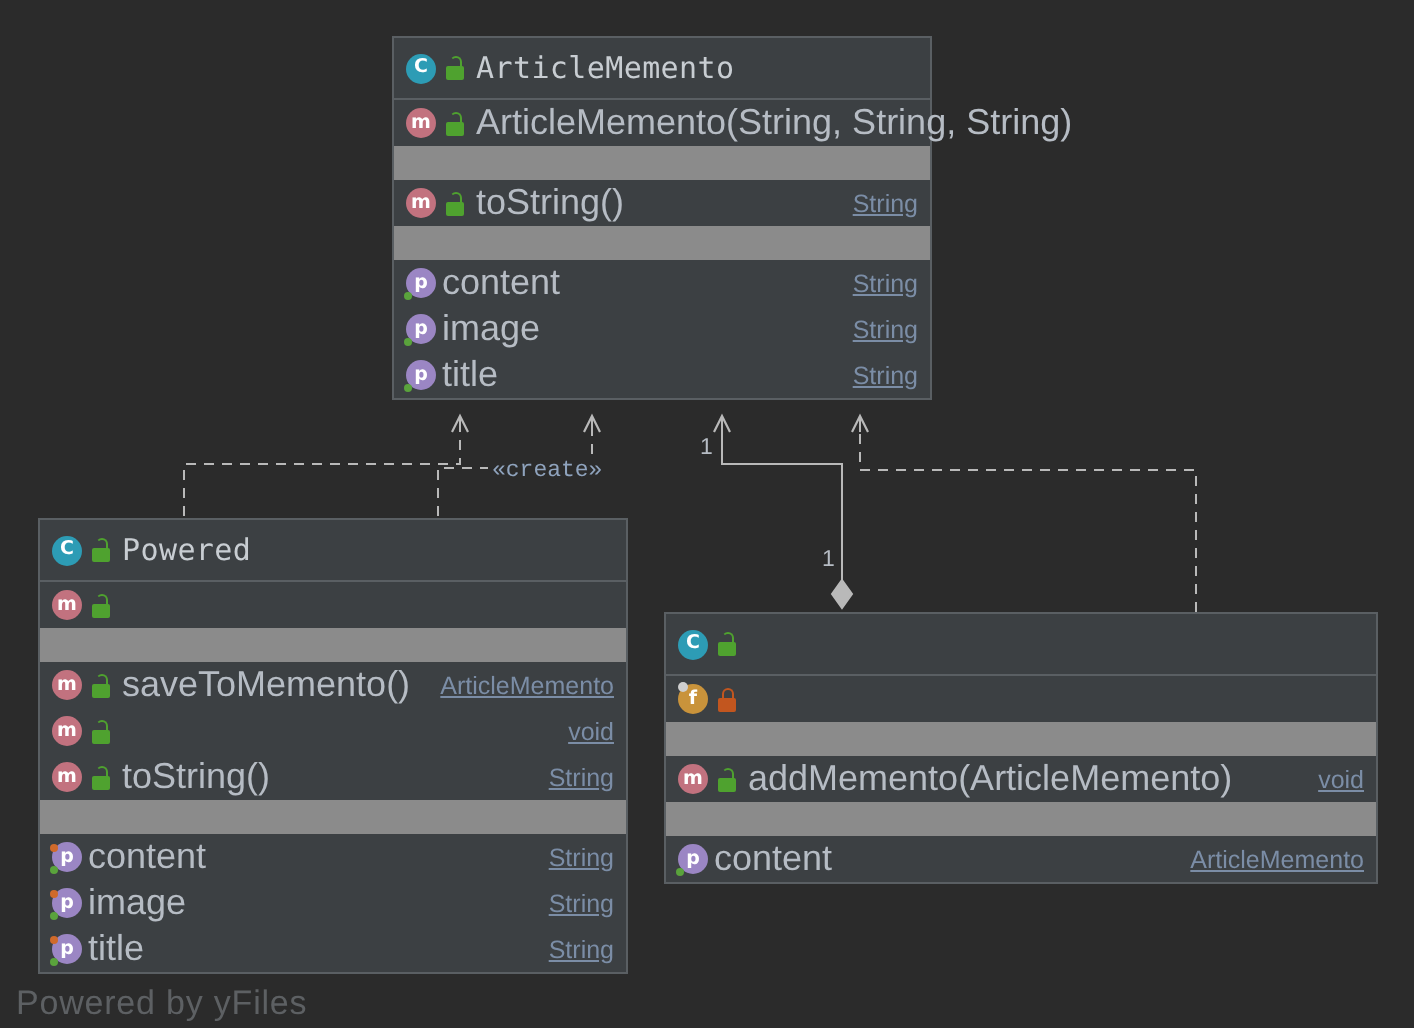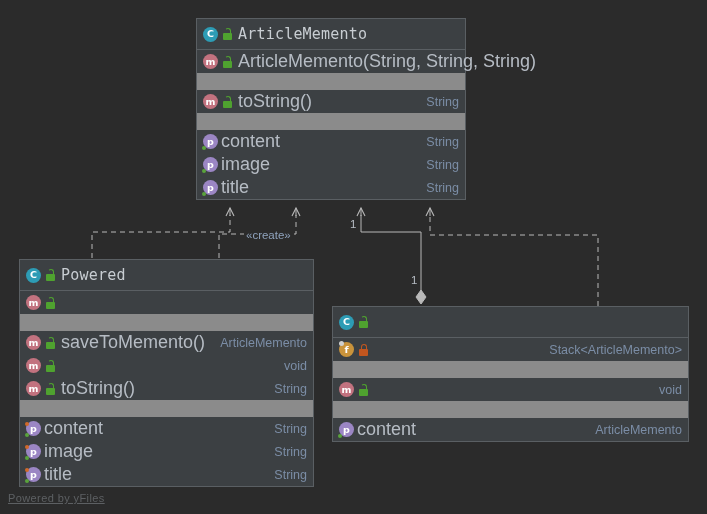--- a/index.html
+++ b/index.html
@@ -56,20 +56,21 @@
     color: #b6bcc4;
     white-space: nowrap;
     flex: 0 0 auto;
   }
   .uml-row-spacer { flex: 1 1 auto; min-width: 8px; }
   .uml-row-type {
     font-size: 12.5px;
     color: #7b8da6;
     white-space: nowrap;
     flex: 0 0 auto;
+    text-decoration: underline;
   }
 
   
   .ic {
     position: relative;
     flex: 0 0 auto;
     width: 15px;
     height: 15px;
     margin-right: 3px;
   }
@@ -139,39 +140,39 @@
     pointer-events: none;
   }
   .edge-label {
     position: absolute;
     font-size: 11.5px;
     color: #8fa3bd;
     background: #2b2b2b;
     padding: 0 2px;
     white-space: nowrap;
     z-index: 3;
+    font-family: Liberation Mono, monospace;
   }
   .mult-label {
     position: absolute;
     font-size: 11.5px;
     color: #b6bcc4;
     white-space: nowrap;
     z-index: 3;
   }
 
   .watermark {
     position: absolute;
     left: 8px;
     top: 492px;
-    font-size: 11px;
+    font-size: 17px;
     color: #5d6063;
     letter-spacing: 0.4px;
     white-space: nowrap;
     z-index: 8;
-    text-decoration: underline;
   }
 </style>
 </head>
 <body>
 
 <div id="canvas">
 
   <svg class="edge-layer" viewBox="0 0 707 514" width="707" height="514">
     <defs>
       <marker id="oarrow" markerWidth="12" markerHeight="12" refX="9" refY="5" orient="auto" markerUnits="userSpaceOnUse">
@@ -388,33 +389,33 @@
     <div class="uml-row">
       <span class="ic ic-field">
         <span class="ic-disc">f</span>
           <span class="dot dot-gray"></span>
       </span>
       <span class="lock lock-red">
         <span class="shackle"></span>
           <span class="body"></span>
       </span>
       <span class="uml-row-spacer"></span>
-      <span class="uml-row-type">Stack&lt;ArticleMemento&gt;</span>
-    </div>
-
-    <div class="uml-sep"></div>
-
-    <div class="uml-row">
-      <span class="ic ic-method">
-        <span class="ic-disc">m</span>
-      </span>
-      <span class="lock lock-green">
-        <span class="shackle"></span>
-          <span class="body"></span>
-      </span>
+    </div>
+
+    <div class="uml-sep"></div>
+
+    <div class="uml-row">
+      <span class="ic ic-method">
+        <span class="ic-disc">m</span>
+      </span>
+      <span class="lock lock-green">
+        <span class="shackle"></span>
+          <span class="body"></span>
+      </span>
+      <span class="uml-row-name">addMemento(ArticleMemento)</span>
       <span class="uml-row-spacer"></span>
       <span class="uml-row-type">void</span>
     </div>
 
     <div class="uml-sep"></div>
 
     <div class="uml-row">
       <span class="ic ic-prop">
         <span class="ic-disc">p</span>
           <span class="dot dot-green"></span>

